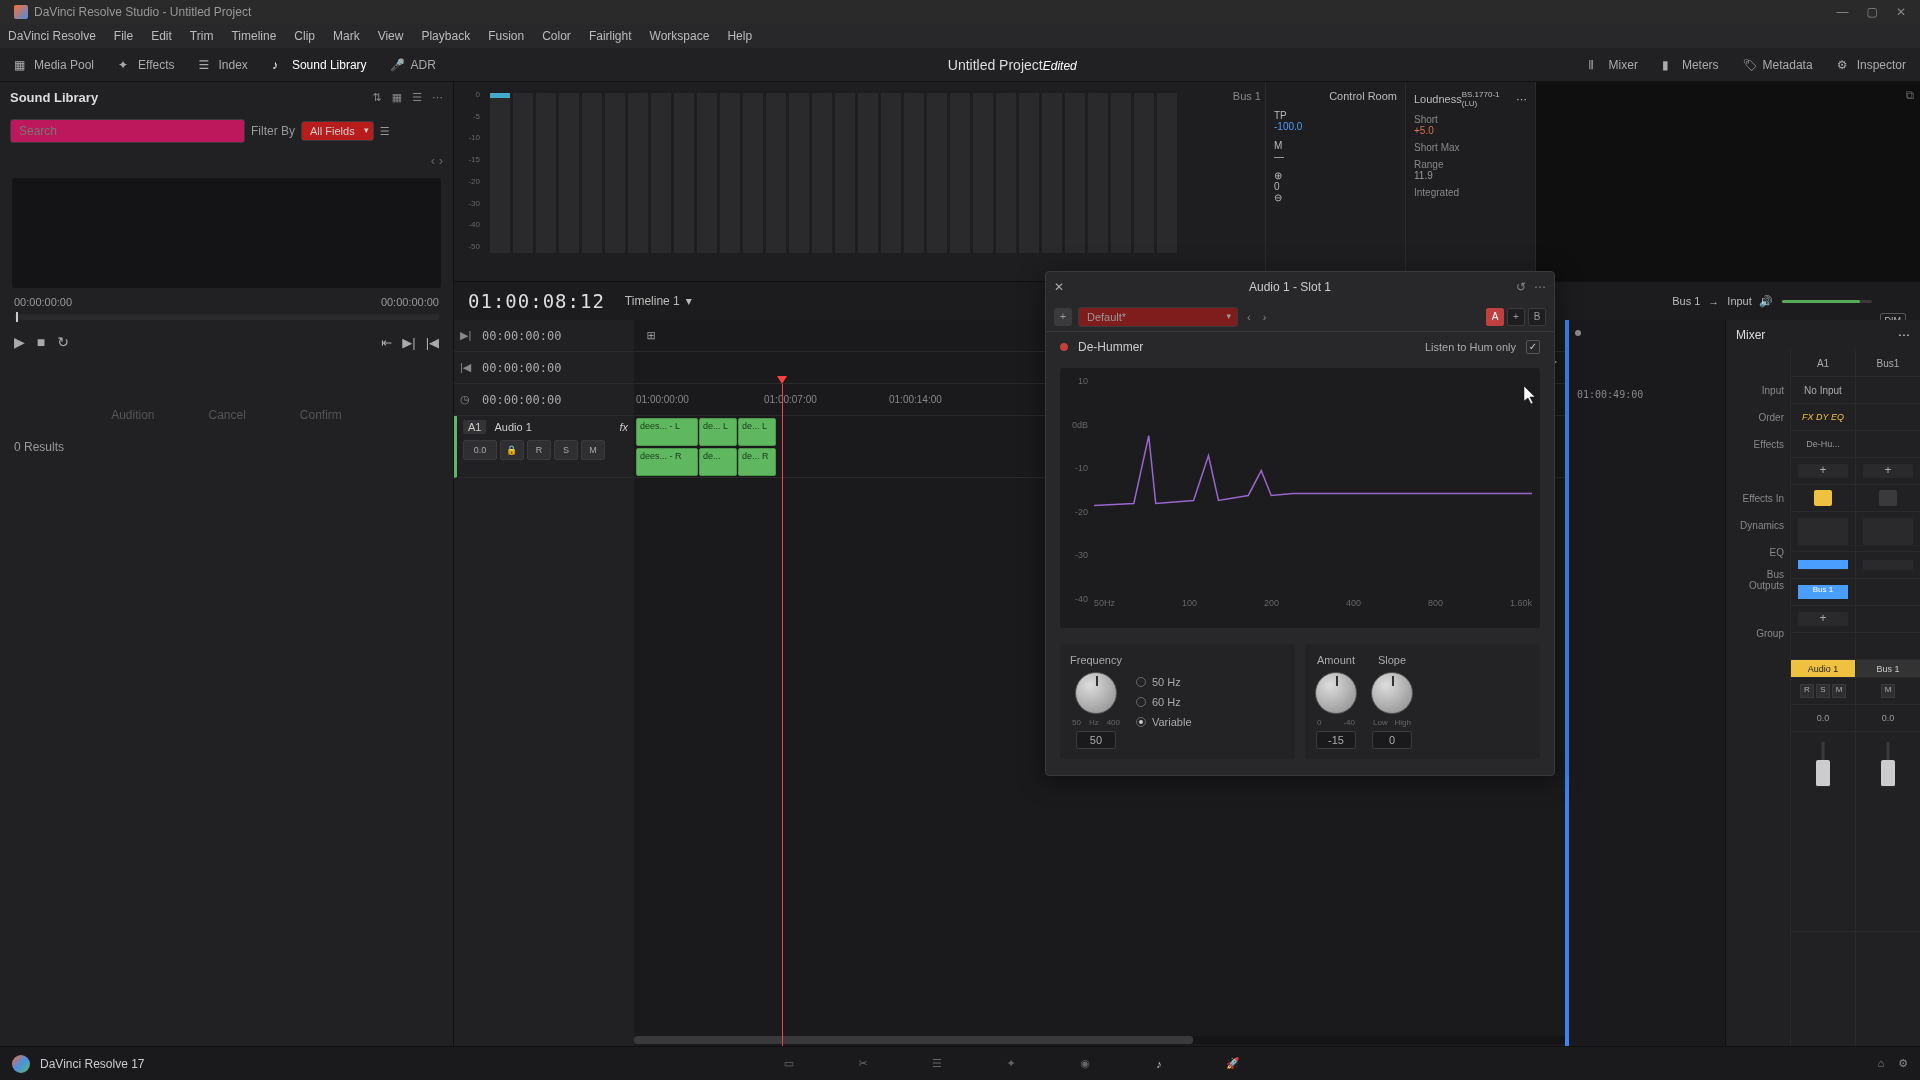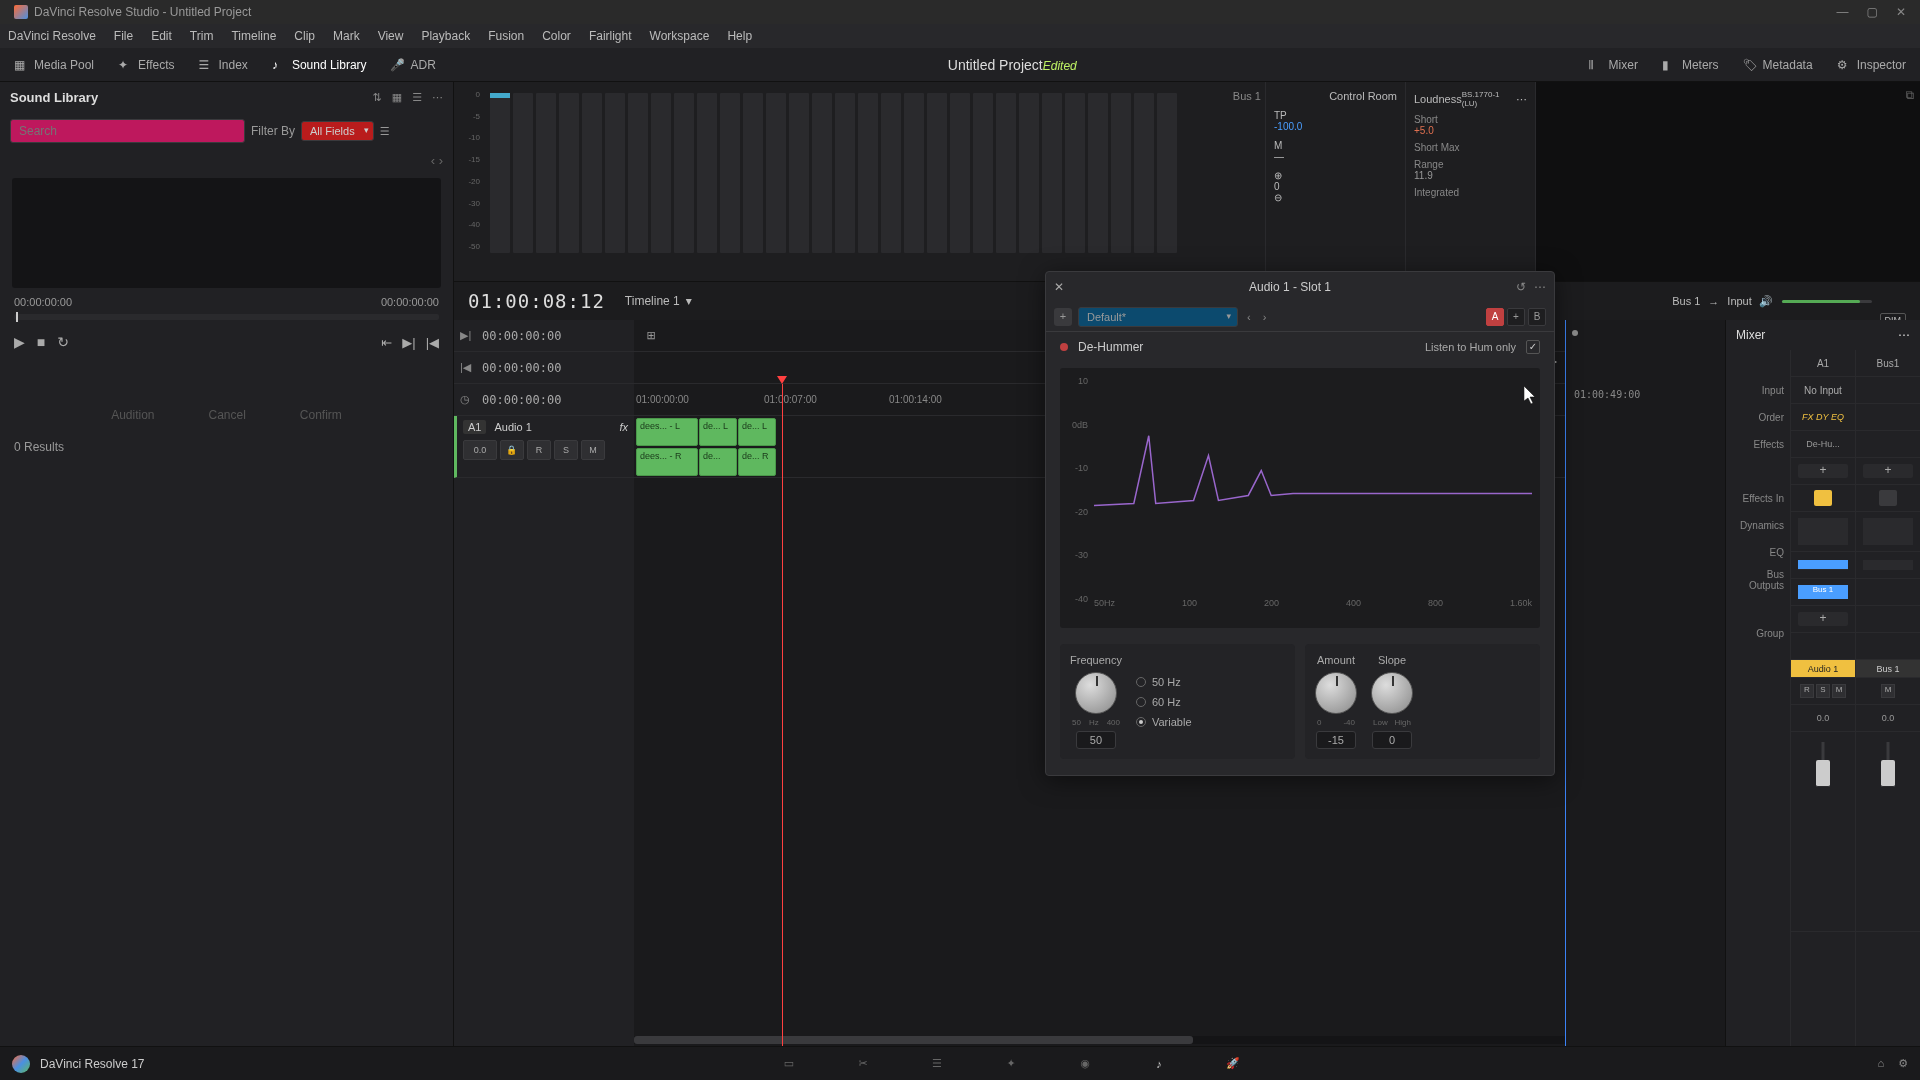--- a/index.html
+++ b/index.html
@@ -7,21 +7,21 @@
 .titlebar { height: 24px; background: #2a2a2a; display: flex; align-items: center; padding: 0 14px; gap: 6px; font-size: 12px; }
 .title-logo { width: 14px; height: 14px; background: linear-gradient(135deg,#ff6b35,#4a90e2); border-radius: 2px; }
 .win-ctrl { margin-left: auto; display: flex; gap: 18px; color: #888; }
 .menubar { height: 24px; background: #28282b; display: flex; align-items: center; padding: 0 8px; gap: 18px; font-size: 12px; color: #bbb; }
 .menubar span { cursor: default; }
 .toolbar { height: 34px; background: #212124; display: flex; align-items: center; padding: 0 8px; gap: 12px; border-bottom: 1px solid #111; }
 .tb-item { display: flex; align-items: center; gap: 6px; color: #aaa; font-size: 12px; padding: 4px 6px; }
 .tb-item.active { color: #fff; }
 .tb-icon { width: 14px; height: 14px; display: inline-block; }
 .tb-center { flex: 1; text-align: center; font-size: 14px; color: #ddd; }
-.tb-center .edited { color: #bef264; font-size: 12px; font-style: italic; }
+.tb-center .edited { color: #ffffff; font-size: 12px; font-style: italic; }
 .main { display: flex; height: calc(100% - 24px - 24px - 34px - 34px); }
 .sidebar { width: 460px; background: #212124; display: flex; flex-direction: column; border-right: 1px solid #111; }
 .sl-header { padding: 8px 10px; display: flex; align-items: center; justify-content: space-between; }
 .sl-title { color: #ddd; font-size: 13px; font-weight: 600; }
 .sl-icons { display: flex; gap: 10px; color: #888; }
 .sl-search { padding: 6px 10px; display: flex; gap: 6px; align-items: center; }
 .sl-search input { flex: 1; max-width: 235px; background: #be185d; border: 1px solid #3a3a3d; color: #ccc; padding: 4px 8px; border-radius: 3px; font-size: 12px; }
 .sl-filter { display: flex; align-items: center; gap: 6px; font-size: 12px; color: #999; }
 .sl-sel { background: #b91c1c; border: 1px solid #3a3a3d; color: #ccc; padding: 3px 18px 3px 8px; border-radius: 3px; font-size: 11px; position: relative; }
 .sl-sel::after { content: "▾"; position: absolute; right: 4px; top: 3px; font-size: 9px; }
@@ -81,21 +81,21 @@
 .tl-tools { position: absolute; left: 6px; top: 4px; display: flex; gap: 10px; }
 .tl-tbtn { width: 22px; height: 22px; display: flex; align-items: center; justify-content: center; color: #999; }
 .playhead { position: absolute; top: 64px; bottom: 0; width: 1px; background: #ff4040; left: 148px; z-index: 5; }
 .playhead::before { content: ""; position: absolute; top: -8px; left: -5px; border: 5px solid transparent; border-top: 8px solid #ff4040; }
 .tl-track { height: 62px; border-bottom: 1px solid #2a2a2d; position: relative; }
 .clip-row { position: absolute; left: 2px; top: 2px; height: 28px; display: flex; gap: 1px; }
 .clip-row.r2 { top: 32px; }
 .clip { background: #5fb85f; border: 1px solid #4a984a; border-radius: 2px; font-size: 9px; color: #1a3a1a; padding: 2px 3px; overflow: hidden; white-space: nowrap; }
 .tl-scroll { position: absolute; bottom: 2px; left: 0; right: 0; height: 8px; background: #141416; }
 .tl-scroll-thumb { height: 100%; background: #3a3a3d; width: 60%; border-radius: 3px; }
-.right-timeline { width: 160px; background: #1a1a1c; border-left: 1px solid #3b82f6; }
+.right-timeline { width: 160px; background: #1a1a1c; border-left: 4px solid #3b82f6; }
 .rt-tc { height: 32px; display: flex; align-items: center; padding: 0 8px; font-size: 10px; color: #888; font-family: monospace; }
 .rt-marker { width: 6px; height: 6px; border-radius: 50%; background: #888; margin: 10px 6px; }
 .mixer { width: 195px; background: #212124; border-left: 1px solid #111; display: flex; flex-direction: column; }
 .mx-title { padding: 8px 10px; color: #ddd; font-size: 12px; display: flex; justify-content: space-between; }
 .mx-chans { display: flex; flex: 1; }
 .mx-labels { width: 64px; font-size: 10px; color: #888; text-align: right; padding: 0 6px; }
 .mx-labels div { height: 27px; display: flex; align-items: center; justify-content: flex-end; }
 .mx-ch { flex: 1; border-left: 1px solid #2a2a2d; font-size: 10px; color: #aaa; text-align: center; }
 .mx-ch div { height: 27px; display: flex; align-items: center; justify-content: center; border-bottom: 1px solid #2a2a2d; }
 .mx-ord { color: #f0c040; font-style: italic; font-size: 9px; }
@@ -121,21 +121,21 @@
 .pb-pg.active { color: #ccc; }
 .pb-pg.active::after { content: ""; position: absolute; bottom: -8px; left: -6px; right: -6px; height: 2px; background: #ff4040; }
 .pb-right { display: flex; gap: 14px; color: #888; }
 .fx-panel { position: absolute; left: 1045px; top: 271px; width: 510px; background: #28282b; border: 1px solid #3a3a3d; border-radius: 4px; box-shadow: 0 4px 24px rgba(0,0,0,0.5); z-index: 50; }
 .fx-titlebar { height: 30px; display: flex; align-items: center; padding: 0 8px; gap: 8px; color: #ccc; font-size: 12px; }
 .fx-x { color: #aaa; cursor: default; }
 .fx-title { flex: 1; text-align: center; }
 .fx-ti { color: #888; }
 .fx-preset-row { height: 30px; display: flex; align-items: center; padding: 0 8px; gap: 6px; border-bottom: 1px solid #3a3a3d; }
 .fx-add { width: 18px; height: 18px; background: #3a3a3d; border-radius: 3px; text-align: center; line-height: 17px; }
-.fx-preset { flex: 1; max-width: 160px; background: #0c4a6e; border: 1px solid #3a3a3d; padding: 3px 8px; border-radius: 3px; font-size: 11px; position: relative; }
+.fx-preset { flex: 1; max-width: 160px; background: #7f1d1d; border: 1px solid #3a3a3d; padding: 3px 8px; border-radius: 3px; font-size: 11px; position: relative; }
 .fx-preset::after { content: "▾"; position: absolute; right: 6px; font-size: 9px; }
 .fx-nav { color: #888; padding: 0 3px; }
 .fx-ab { display: flex; gap: 3px; margin-left: auto; }
 .fx-ab span { width: 18px; height: 18px; background: #1e1e20; border: 1px solid #3a3a3d; text-align: center; font-size: 10px; line-height: 16px; border-radius: 2px; }
 .fx-ab span.on { background: #c04040; border-color: #c04040; color: #fff; }
 .fx-name-row { height: 30px; display: flex; align-items: center; padding: 0 14px; gap: 10px; font-size: 12px; color: #ccc; }
 .fx-dot { width: 8px; height: 8px; border-radius: 50%; background: #c04040; }
 .fx-listen { margin-left: auto; font-size: 11px; color: #aaa; }
 .fx-check { width: 14px; height: 14px; border: 1px solid #555; border-radius: 2px; text-align: center; font-size: 10px; line-height: 12px; color: #ccc; }
 .fx-graph { margin: 6px 14px; height: 260px; background: #1c1c1e; border-radius: 3px; position: relative; }

